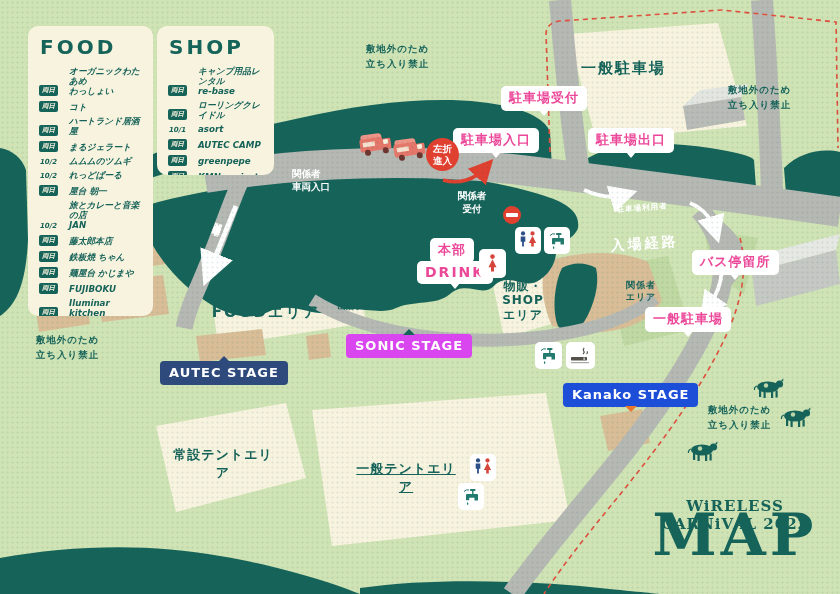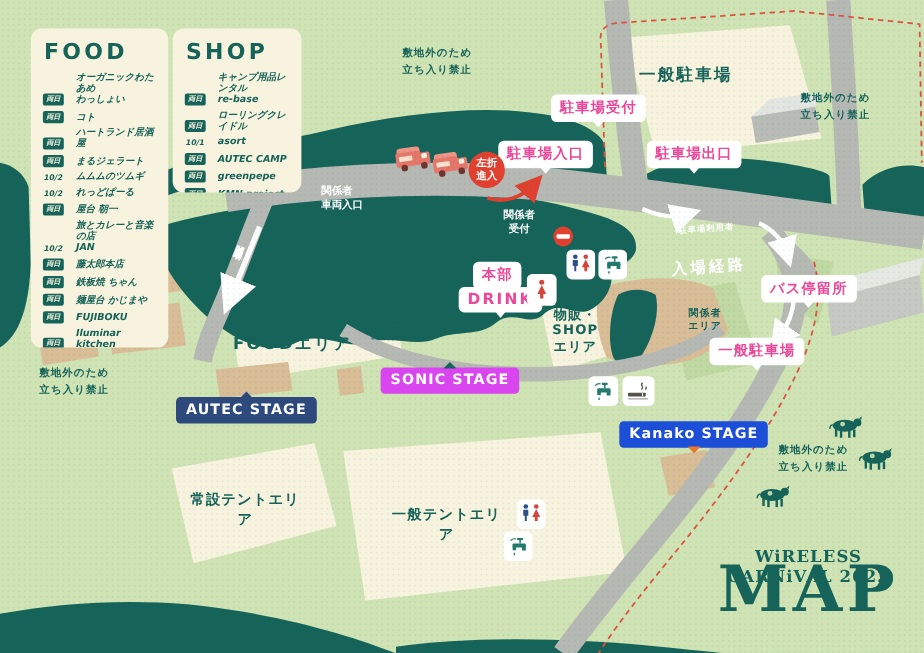--- a/index.html
+++ b/index.html
@@ -49,21 +49,21 @@
 
   
   .area-label{position:absolute;color:#16635a;font-weight:bold;text-align:center;z-index:10;
     white-space:pre-line;line-height:1.4;}
   #lbl-general-parking{left:566px;top:58px;width:115px;font-size:15px;letter-spacing:2px;}
   #lbl-food-area{left:206px;top:302px;width:120px;font-size:15px;letter-spacing:2px;}
   #lbl-goods-area{left:494px;top:279px;width:58px;font-size:12px;letter-spacing:1px;line-height:1.2;}
   #lbl-staff-area{left:616px;top:280px;width:50px;font-size:9px;letter-spacing:1px;line-height:1.3;}
   #lbl-rebase{left:330px;top:290px;width:58px;font-size:8.5px;line-height:1.3;}
   #lbl-perm-tent{left:152px;top:446px;width:108px;font-size:13px;letter-spacing:1px;margin-left:17px;}
-  #lbl-gen-tent{left:350px;top:460px;width:112px;font-size:13px;letter-spacing:1px;}
+  #lbl-gen-tent{left:350px;top:460px;width:112px;font-size:13px;letter-spacing:1px;text-decoration:underline;}
   .off-limits{font-size:9.5px;letter-spacing:1px;line-height:1.55;}
   #off1{left:350px;top:42px;width:95px;}
   #off2{left:712px;top:83px;width:95px;}
   #off3{left:20px;top:333px;width:95px;}
   #off4{left:692px;top:403px;width:95px;}
 
   
   .dark-label{position:absolute;color:#fff;font-weight:bold;z-index:10;white-space:pre-line;
     text-align:center;line-height:1.35;}
   #lbl-staff-gate{left:292px;top:168px;width:54px;font-size:9.5px;text-align:left;}

